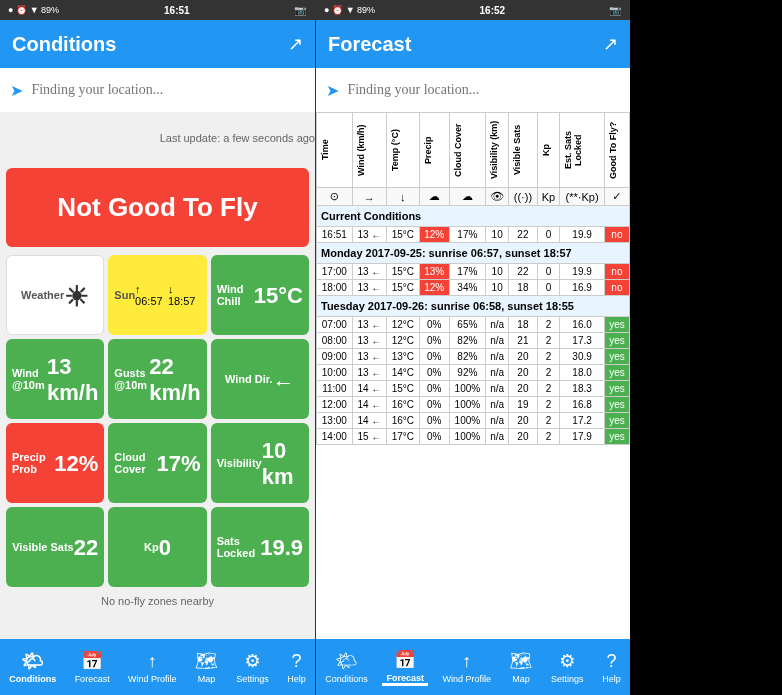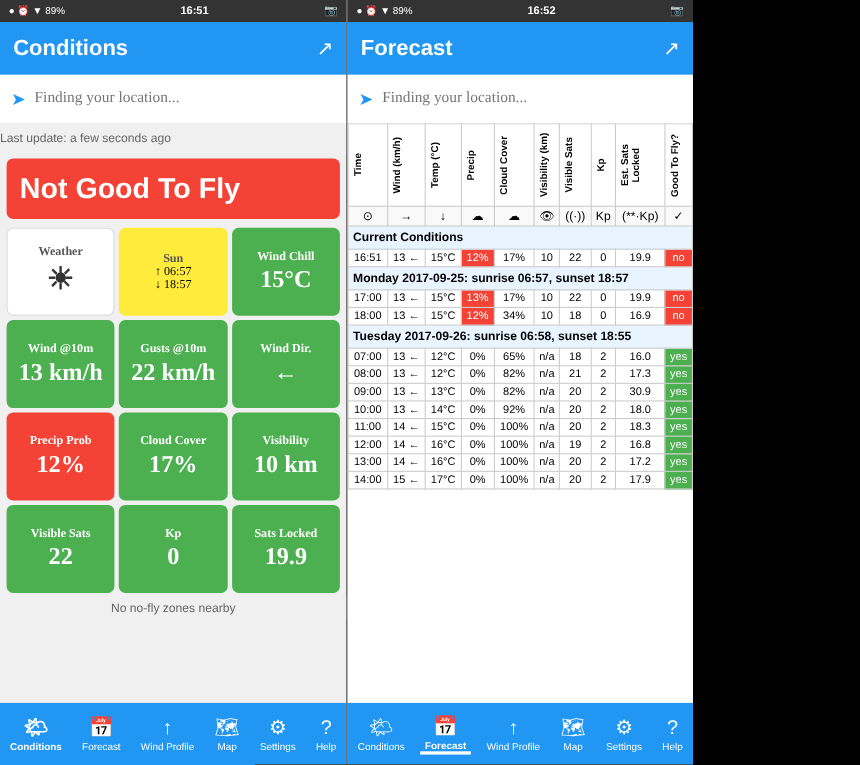--- a/index.html
+++ b/index.html
@@ -14,29 +14,29 @@
     .header { height: 48px; background: #2196F3; display: flex; align-items: center; padding: 0 12px; flex-shrink: 0; }
     .header-title { color: #fff; font-size: 20px; font-weight: bold; flex: 1; }
     .header-share { color: #fff; font-size: 18px; }
 
     
     .search-bar { height: 44px; background: #fff; display: flex; align-items: center; padding: 0 10px; gap: 8px; flex-shrink: 0; }
     .search-icon-wrap { color: #2196F3; font-size: 16px; }
     .search-input { flex: 1; border: none; outline: none; font-size: 14px; color: #888; background: transparent; font-family: Liberation Serif, serif; }
 
     
-    .last-update { text-align: left; font-size: 11px; color: #666; padding: 8px 0; background: #f0f0f0; flex-shrink: 0; }
-
-    
-    .fly-banner { background: #f44336; margin: 4px 6px; border-radius: 6px; padding: 12px; text-align: left; flex-shrink: 0; }
+    .last-update { text-align: right; font-size: 11px; color: #666; padding: 20px 0; background: #f0f0f0; flex-shrink: 0; }
+
+    
+    .fly-banner { background: #f44336; margin: 4px 6px; border-radius: 6px; padding: 24px; text-align: center; flex-shrink: 0; }
     .fly-banner-text { color: #fff; font-size: 26px; font-weight: bold; }
 
     
     .cards-grid { display: grid; grid-template-columns: 1fr 1fr 1fr; gap: 4px; padding: 4px 6px; flex-shrink: 0; }
-    .card { border-radius: 6px; padding: 6px; display: flex; flex-direction: column; align-items: center; justify-content: center; min-height: 80px; font-family: Liberation Serif, serif; }
+    .card { border-radius: 6px; padding: 6px; display: flex; flex-direction: row; align-items: center; justify-content: center; min-height: 80px; }
     .card-label { font-size: 11px; color: #555; font-weight: bold; }
     .card-value { font-size: 22px; font-weight: bold; color: #333; margin-top: 2px; }
     .card-green { background: #4CAF50; }
     .card-green .card-label, .card-green .card-value, .card-green .card-sub { color: #fff; }
     .card-yellow { background: #FFEB3B; }
     .card-red { background: #f44336; }
     .card-red .card-label, .card-red .card-value { color: #fff; }
     .card-white { background: #fff; border: 1px solid #ddd; }
     .sun-arrow { font-size: 11px; }
 

